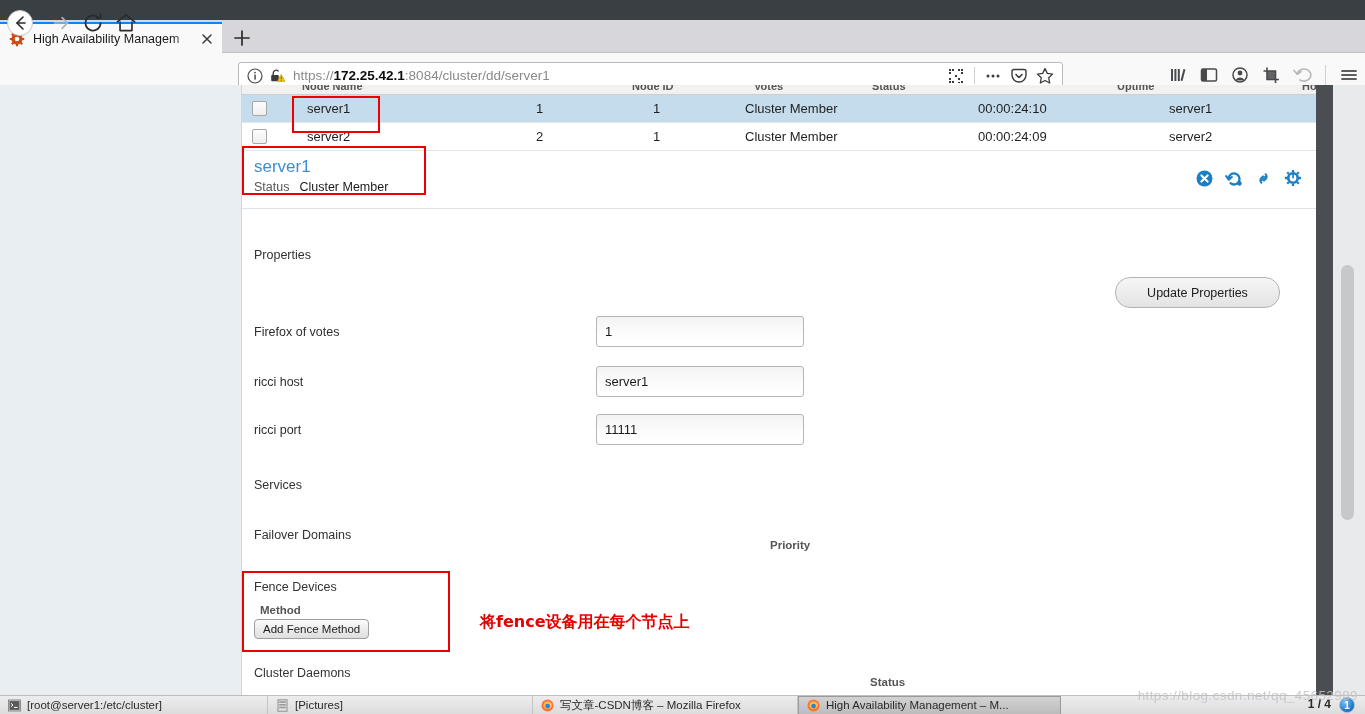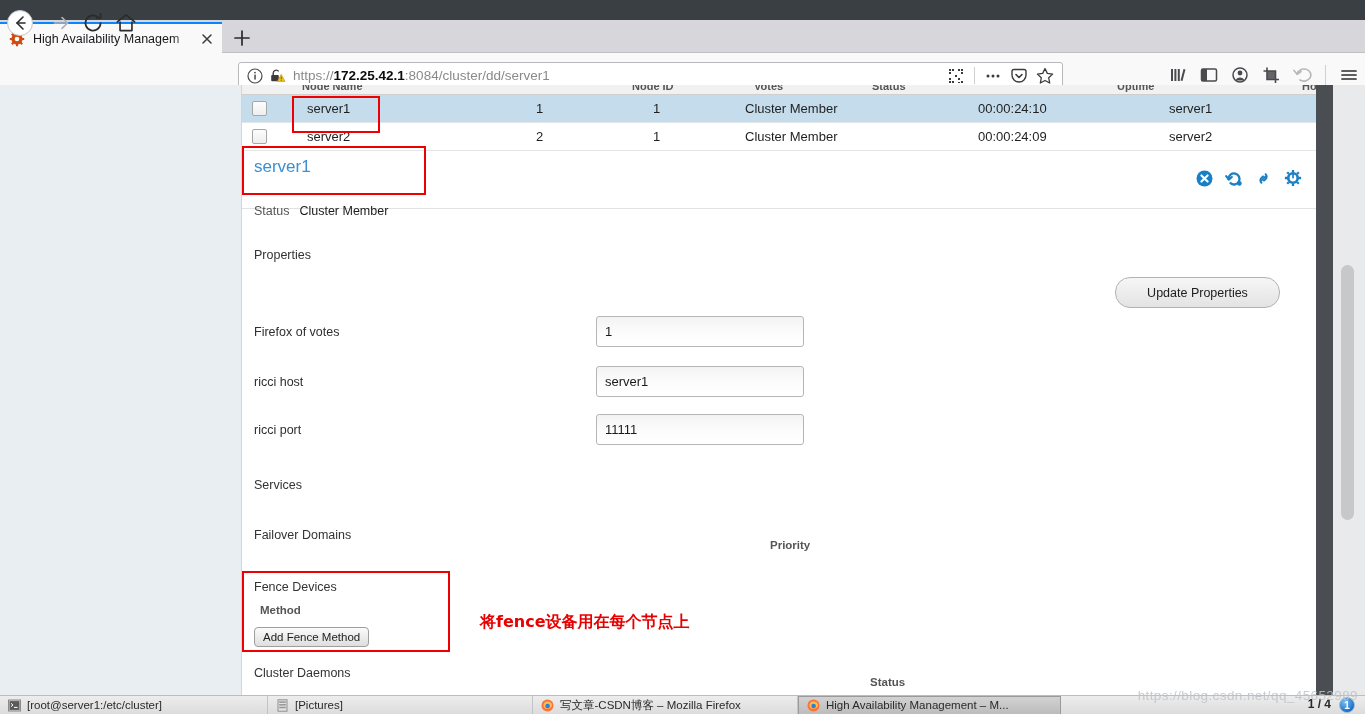--- a/index.html
+++ b/index.html
@@ -110,21 +110,21 @@
   .nt-cell { position: absolute; top: 0; height: 28px; line-height: 28px; font-size: 13px; color: #1f1f1f; white-space: nowrap; }
   .chk {
     position: absolute; left: 10px; top: 6px; width: 15px; height: 15px;
     border: 1px solid #a7a7a7; border-radius: 2px;
     background: linear-gradient(#fdfdfd,#eeeeee);
   }
 
   
   .detail-head { position: absolute; left: 0; top: 62px; width: 1075px; height: 62px; border-bottom: 1px solid #dfe3e6; }
   .detail-name { position: absolute; left: 12px; top: 10px; font-size: 17px; color: #3b8fd4; }
-  .detail-statusrow { position: absolute; left: 12px; top: 33px; font-size: 12.5px; color: #2b2b2b; margin-top: 24px; }
+  .detail-statusrow { position: absolute; left: 12px; top: 33px; font-size: 12.5px; color: #2b2b2b; }
   .detail-statusrow .k { color: #555; }
   .detail-statusrow .v { margin-left: 10px; color: #1b1b1b; }
   .detail-icons { position: absolute; right: 15px; top: 22px; display: flex; gap: 12px; align-items: center; }
 
   .redbox { position: absolute; border: 2px solid #ee0000; pointer-events: none; }
 
   .sec-label { position: absolute; font-size: 12.5px; color: #333; }
   .sub-label { position: absolute; font-size: 11.5px; font-weight: bold; color: #555; }
 
   .field-label { position: absolute; font-size: 12.5px; color: #2e2e2e; }
@@ -452,21 +452,21 @@
         <div class="field-label" style="left:12px; top:338px;">ricci port</div>
         <input class="field-input" style="left: 354px; top: 329px;" value="11111">
 
         <div class="sec-label" style="left:12px; top:393px;">Services</div>
 
         <div class="sec-label" style="left:12px; top:443px;">Failover Domains</div>
         <div class="sub-label" style="left:528px; top:454px;">Priority</div>
 
         <div class="sec-label" style="left:12px; top:495px;">Fence Devices</div>
         <div class="sub-label" style="left:18px; top:519px;">Method</div>
-        <button class="btn-small" style="left:12px; top:534px;margin-top:8px;">Add Fence Method</button>
+        <button class="btn-small" style="left:12px; top:534px;">Add Fence Method</button>
         <div class="redbox" style="left:0px; top:486px; width:208px; height:81px;"></div>
 
         <div class="cn-note" style="left:238px; top:527px;">将fence设备用在每个节点上</div>
 
         <div class="sec-label" style="left:12px; top:581px;">Cluster Daemons</div>
         <div class="sub-label" style="left:628px; top:591px;">Status</div>
 
       </div>
     </div>
   </div>

